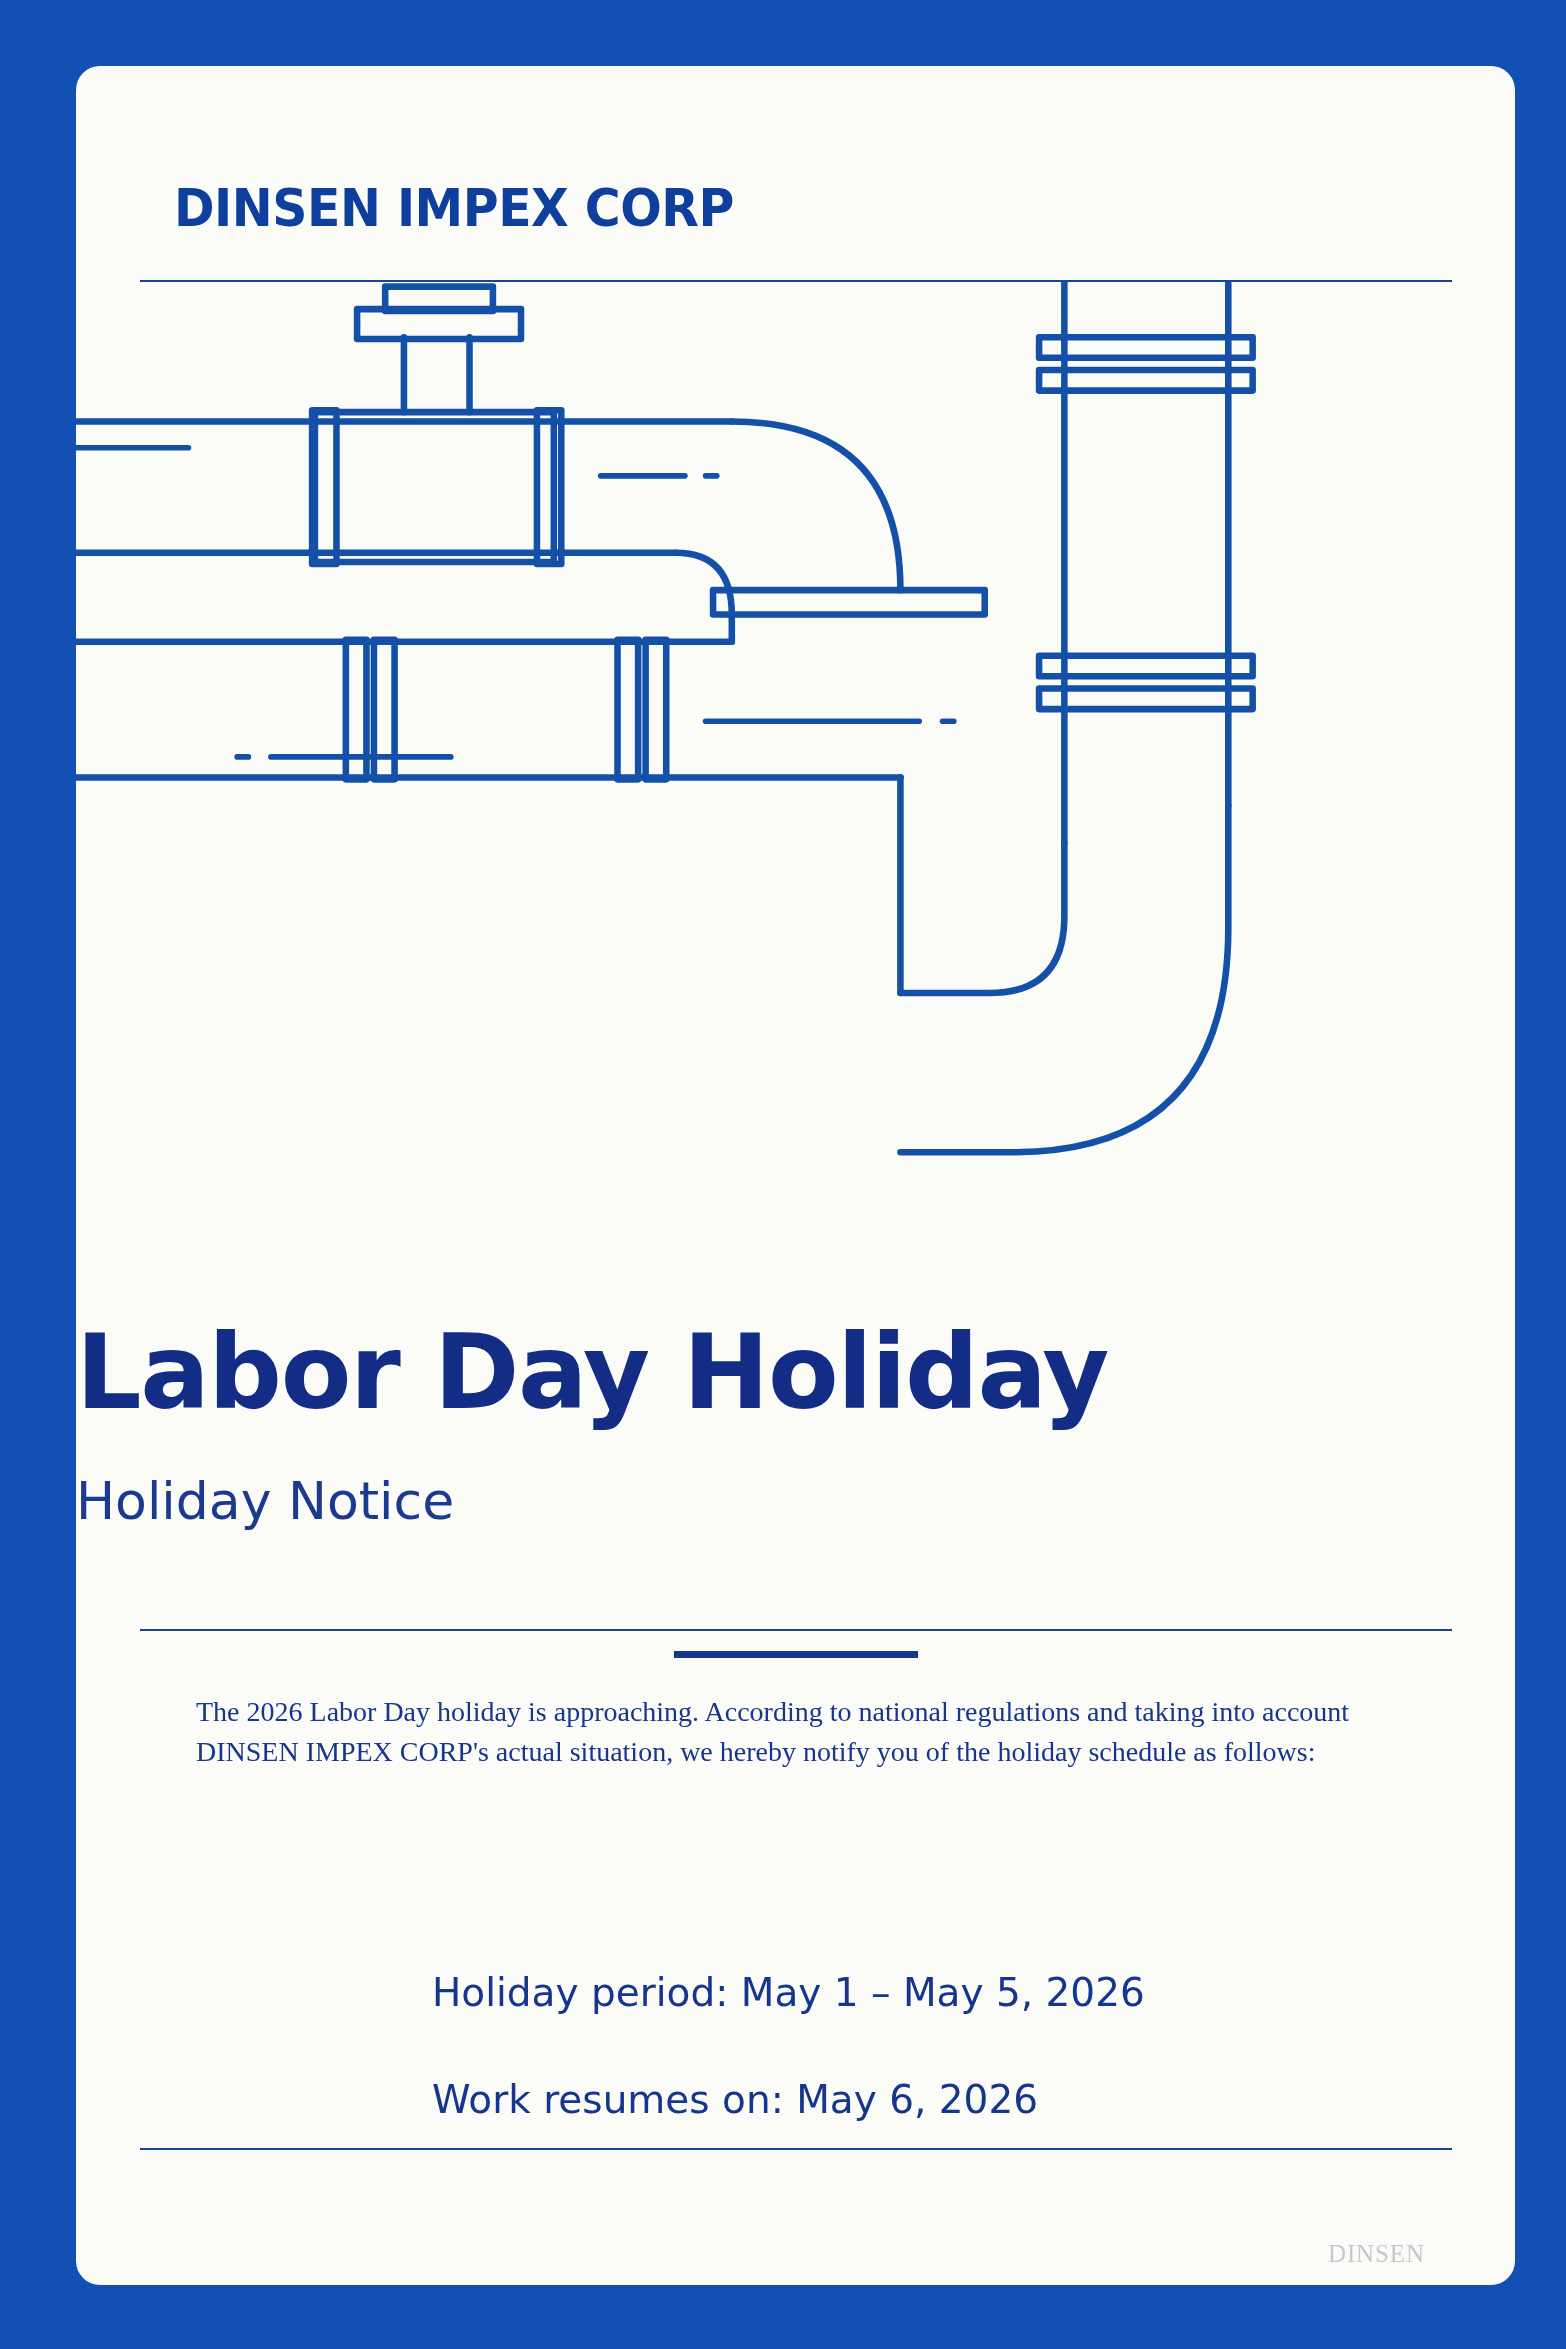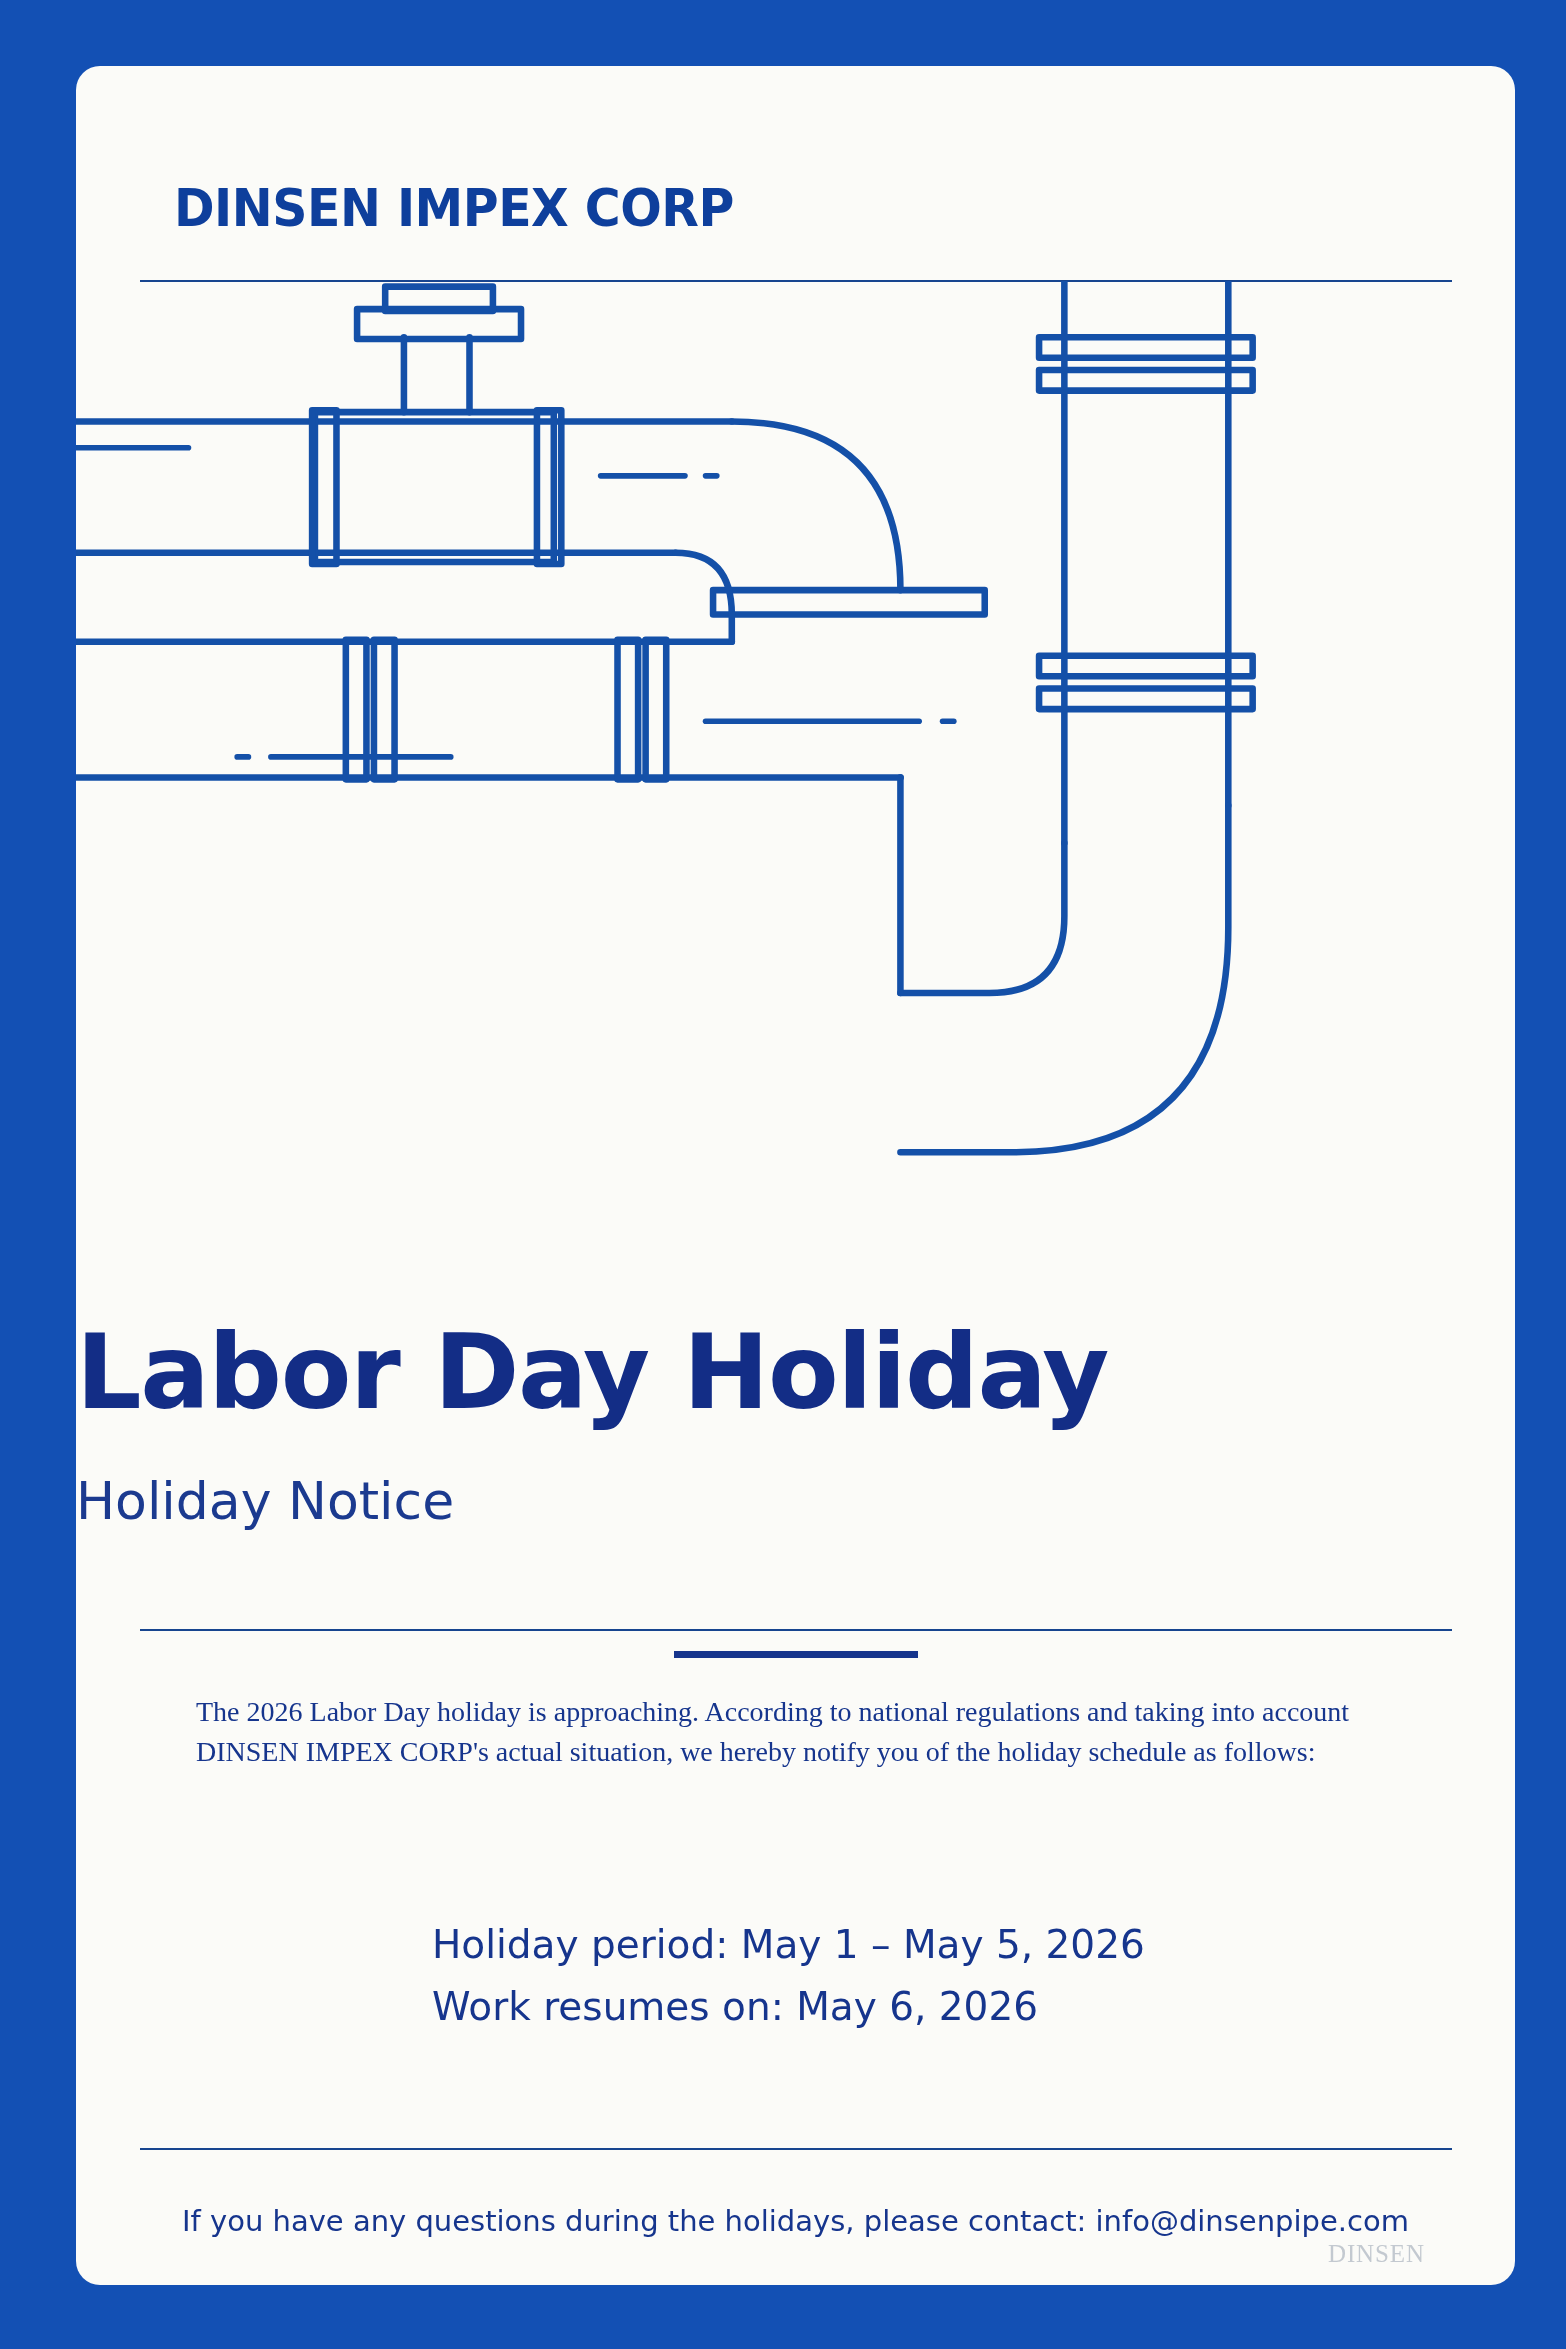--- a/index.html
+++ b/index.html
@@ -120,21 +120,21 @@
   .details {
     position: absolute;
     left: 356px;
     top: 1850px;
     width: 993px;
     font-size: 39px;
     line-height: 1.5;
     color: #16358d;
     font-family: "DejaVu Sans", sans-serif;
   }
-  .details div { margin-bottom: 3.7px; }
+  .details div { margin-bottom: 3.7px; margin-top: 48px; }
 
   
   .footer {
     position: absolute;
     left: 0;
     top: 2138px;
     width: 100%;
     text-align: center;
     font-size: 29px;
     color: #16358d;
@@ -229,18 +229,17 @@
     <div class="rule rule-body"></div>
 
     <div class="body-text">The 2026 Labor Day holiday is approaching. According to national regulations and taking into account DINSEN IMPEX CORP's actual situation, we hereby notify you of the holiday schedule as follows:</div>
 
     <div class="details">
       <div>Holiday period: May 1 – May 5, 2026</div>
       <div>Work resumes on: May 6, 2026</div>
     </div>
 
     <div class="rule rule-footer"></div>
-    <div class="footer">If you have any questions during the holidays, please contact: info@dinsenpipe.com</div>
     <div class="watermark">DINSEN</div>
 
   </div>
 </div>
 
 
 </body></html>

